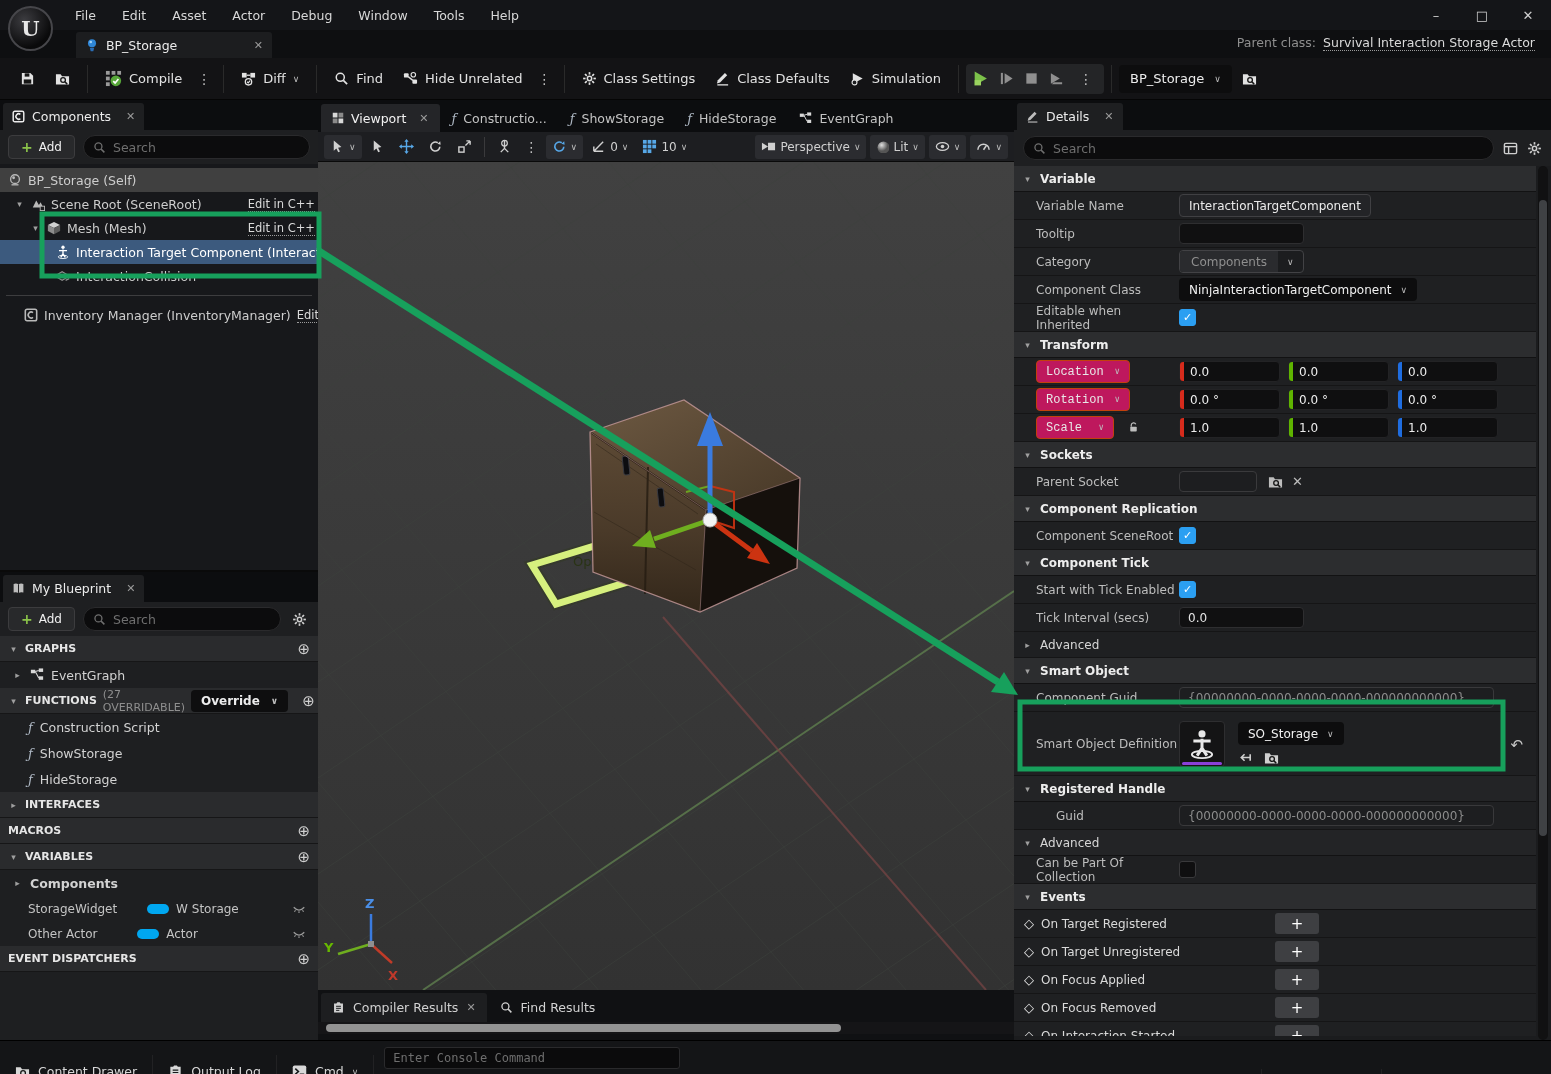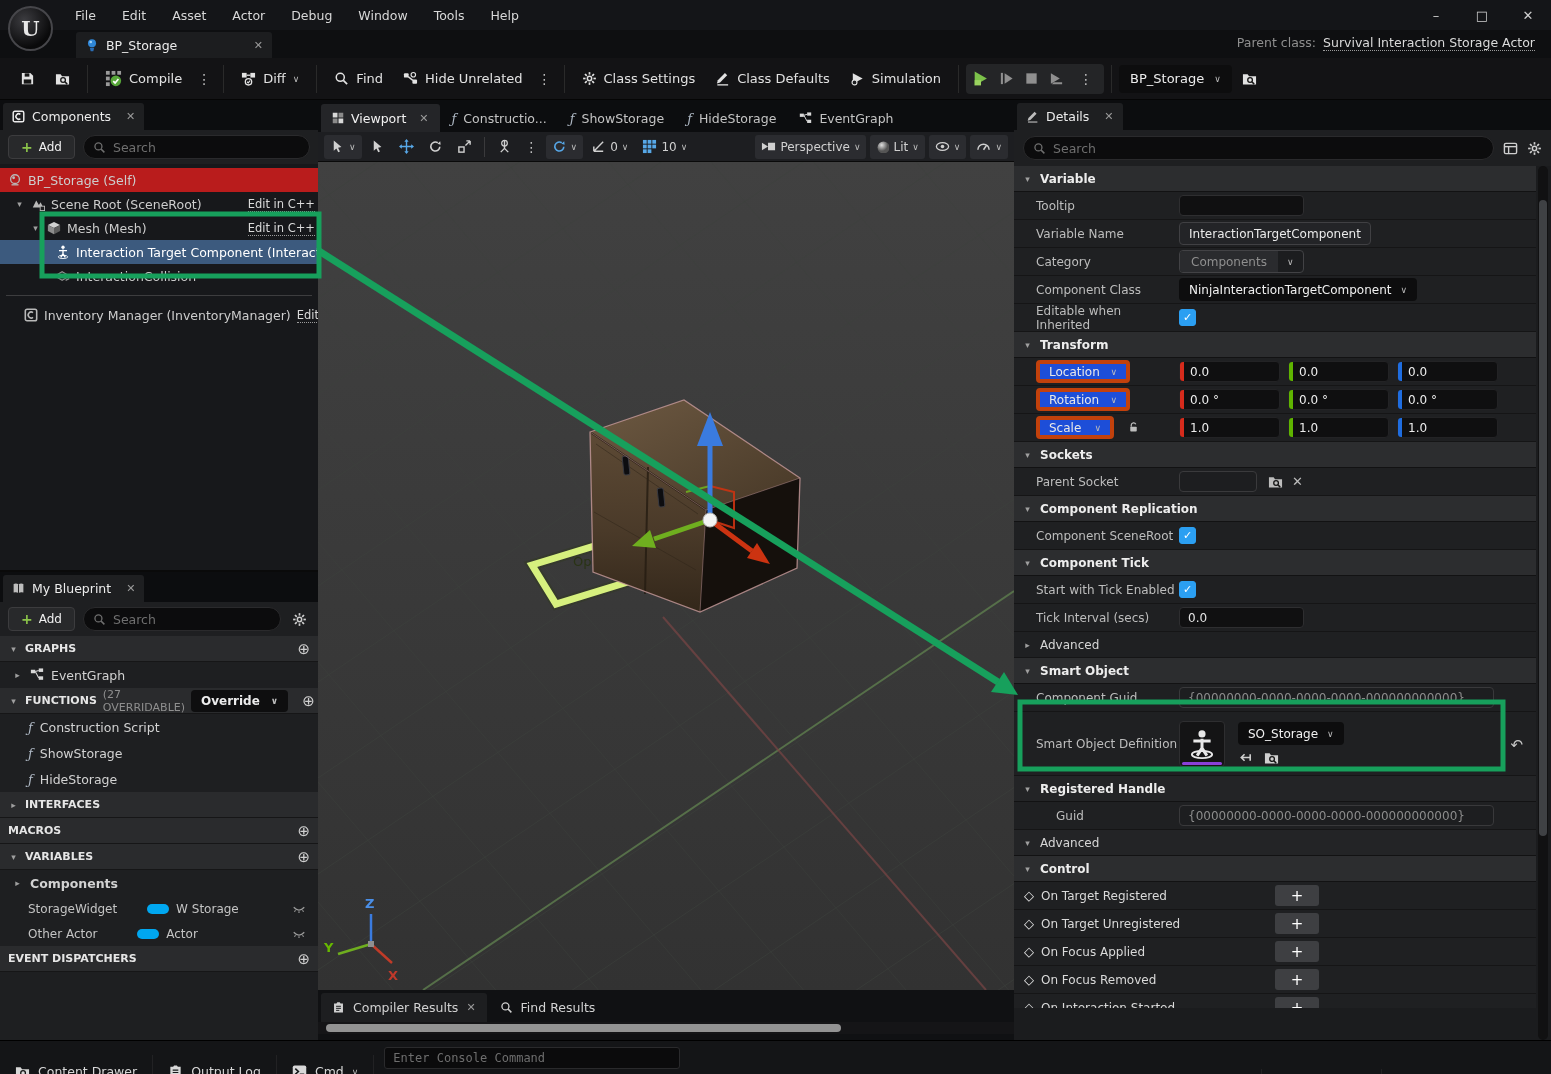--- a/index.html
+++ b/index.html
@@ -41,21 +41,21 @@
   .ptoolbar { height:34px; display:flex; align-items:center; gap:8px; padding:0 8px; flex:none; }
   .add-btn { display:flex; align-items:center; gap:6px; background:#28292b; border:1px solid #3c3c3e; height:24px; padding:0 12px; border-radius:4px; color:#f0f0f0; flex:none; }
   .add-btn .pl { color:#8bc34a; font-weight:bold; font-size:14px; }
   .search { flex:1; height:24px; background:#0c0c0d; border:1px solid #2a2a2c; border-radius:12px; display:flex; align-items:center; gap:7px; padding:0 9px; color:#6f6f6f; }
   .search input { background:transparent; border:0; outline:0; color:#cfcfcf; width:100%; font-size:12.5px; }
   .search input::placeholder { color:#6f6f6f; }
   .gearbtn { color:#cfcfcf; padding:0 3px; }
   .ctree { flex:1; background:#17181b; padding-top:4px; position:relative; }
   .trow { height:24px; display:flex; align-items:center; gap:6px; font-size:12.5px; color:#cdcdcd; padding-right:3px; white-space:nowrap; overflow:hidden; }
   .trow .edit { margin-left:auto; font-size:11.5px; color:#dadada; border-bottom:1px dotted #9c9c9c; flex:none; }
-  .trow.self { background:#b91c1c;text-align:center; }
+  .trow.self { background:#404040;text-align:center; }
   .trow.sel  { background:#3c5a7e; color:#fff; }
   .caret { width:11px; color:#9f9f9f; font-size:9px; text-align:center; flex:none; }
   .tdivider { height:1px; background:#3d3d3f; margin:7px 6px; }
   .shead { height:26px; background:#2a2b2d; border-bottom:1px solid #161617; display:flex; align-items:center; gap:6px; padding:0 8px; font-size:11px; font-weight:bold; color:#e6e6e6; flex:none; }
   .shead .note { font-weight:normal; color:#8f8f8f; }
   .shead .plusc { margin-left:auto; color:#cfcfcf; font-size:15px; font-weight:normal; }
   .mrow { height:26px; display:flex; align-items:center; gap:7px; padding-left:12px; font-size:12.5px; color:#d2d2d2; flex:none; }
   .mrow.fn { padding-left:28px; }
   .fnic { color:#aeb8c4; font-style:italic; font-family:"DejaVu Serif",serif; font-size:13px; }
   .override { margin-left:auto; margin-right:8px; background:#0e0e0f; border-radius:4px; height:22px; display:flex; align-items:center; gap:11px; padding:0 10px; font-weight:bold; font-size:12px; color:#ececec; }
@@ -88,21 +88,21 @@
   .drow.tall { height:64px; position:relative; }
   .dlabel { width:165px; padding-left:22px; color:#bdbdbd; font-size:12px; flex:none; display:flex; align-items:center; gap:7px; }
   .dlabel.sub { padding-left:42px; }
   .dval { flex:1; display:flex; align-items:center; gap:5px; padding-right:42px; }
   .tin { background:#101011; border:1px solid #2e2e30; border-radius:4px; height:21px; display:flex; align-items:center; padding:0 8px; color:#e4e4e4; }
   .tin.gray { color:#8c8c8c; }
   .namebox { background:#232427; border:1px solid #404043; border-radius:4px; height:23px; display:flex; align-items:center; padding:0 9px; color:#eaeaea; }
   .numf { width:101px; background:#0f0f10; border:1px solid #232325; border-radius:4px; height:21px; display:flex; align-items:center; overflow:hidden; margin-right:3px; }
   .numf i { width:4px; align-self:stretch; flex:none; }
   .numf b { font-weight:normal; color:#ededed; padding-left:6px; font-size:12px; }
-  .ddl { background:#1d4ed8; border:4px solid #c2410c; border-radius:4px; height:23px; width:94px; display:flex; align-items:center; justify-content:space-between; padding:0 9px; color:#e8e8e8; }
+  .ddl { background:#be185d; border:1px solid #c2410c; border-radius:4px; height:23px; width:94px; display:flex; align-items:center; justify-content:space-between; padding:0 9px; color:#e8e8e8;font-family:Liberation Mono, monospace; }
   .cb { width:17px; height:17px; border-radius:3px; border:1px solid #39393b; background:#0f0f10; display:flex; align-items:center; justify-content:center; color:#fff; font-size:11px; flex:none; }
   .cb.on { background:#2b9ff2; border-color:#2b9ff2; }
   .combo { height:23px; background:#1c1d1f; border:1px solid #424245; border-radius:4px; display:flex; align-items:center; overflow:hidden; }
   .combo .cval { background:#2a2b2e; height:100%; padding:0 11px; display:flex; align-items:center; color:#8f8f8f; }
   .combo .chev { padding:0 9px; }
   .clsbtn { height:23px; background:#0d0d0e; border-radius:4px; padding:0 10px; display:flex; align-items:center; gap:9px; color:#f0f0f0; }
   .plusbtn { width:44px; height:21px; background:#3e3f42; border-radius:3px; color:#fff; display:flex; align-items:center; justify-content:center; font-size:15px; margin-left:96px; }
   .thumb { width:46px; height:46px; background:#141415; border:1px solid #2e2e30; border-radius:4px; position:relative; display:flex; align-items:center; justify-content:center; flex:none; }
   .thumb::after { content:""; position:absolute; left:2px; right:2px; bottom:1px; height:3px; background:#8a3fd8; border-radius:2px; }
   .sostack { display:flex; flex-direction:column; gap:5px; margin-left:8px; }
@@ -869,29 +869,29 @@
         <use href="#i-gear"></use>
       </svg>
   </div>
   <div id="dbody">
 
     <div class="dhead">
         <span class="caret">▾</span>
         <span>Variable</span>
       </div>
     <div class="drow">
+      <div class="dlabel">Variable Name</div>
+      <div class="dval">
+          <div class="namebox">InteractionTargetComponent</div>
+        </div>
+    </div>
+    <div class="drow">
       <div class="dlabel">Tooltip</div>
       <div class="dval">
           <div class="tin" style="width:125px"></div>
-        </div>
-    </div>
-    <div class="drow">
-      <div class="dlabel">Variable Name</div>
-      <div class="dval">
-          <div class="namebox">InteractionTargetComponent</div>
         </div>
     </div>
     <div class="drow">
       <div class="dlabel">Category</div>
       <div class="dval">
         <div class="combo">
           <span class="cval">Components</span>
           <span class="chev">∨</span>
         </div>
       </div>
@@ -1078,24 +1078,30 @@
     <div class="drow">
       <div class="dlabel sub">Guid</div>
       <div class="dval">
           <div class="tin gray" style="flex:1;background:#1d1e20;border-color:#39393b">{00000000-0000-0000-0000-000000000000}</div>
         </div>
     </div>
     <div class="dhead" style="background:#232426;font-weight:normal;color:#d6d6d6">
         <span class="caret">▾</span>
         <span>Advanced</span>
       </div>
+    <div class="drow">
+      <div class="dlabel">Can be Part Of Collection</div>
+      <div class="dval">
+          <div class="cb"></div>
+        </div>
+    </div>
 
     <div class="dhead">
         <span class="caret">▾</span>
-        <span>Control</span>
+        <span>Events</span>
       </div>
     <div class="drow">
       <div class="dlabel" style="padding-left:10px;width:260px;color:#dadada">
           <span style="font-size:13px;color:#f0f0f0">◇</span>
           <span>On Target Registered</span>
         </div>
       <div class="dval" style="padding-right:0">
           <div class="plusbtn" style="margin-left:1px">+</div>
         </div>
     </div>

